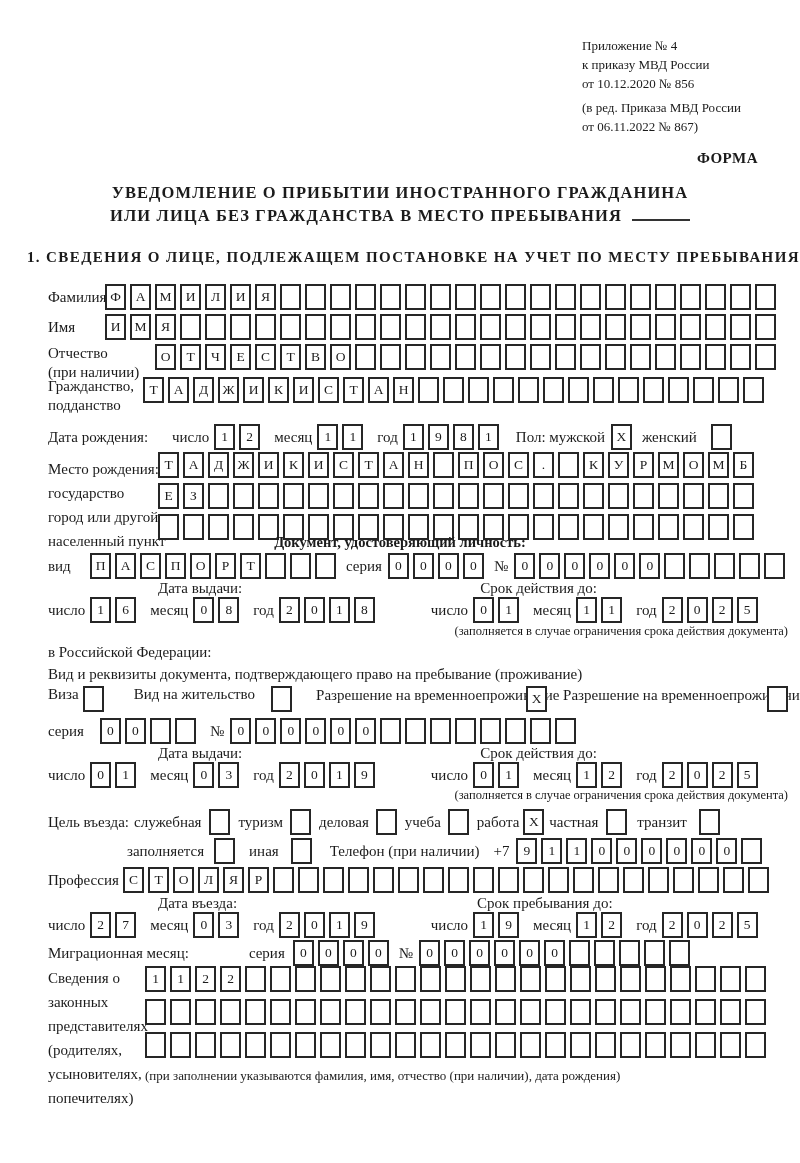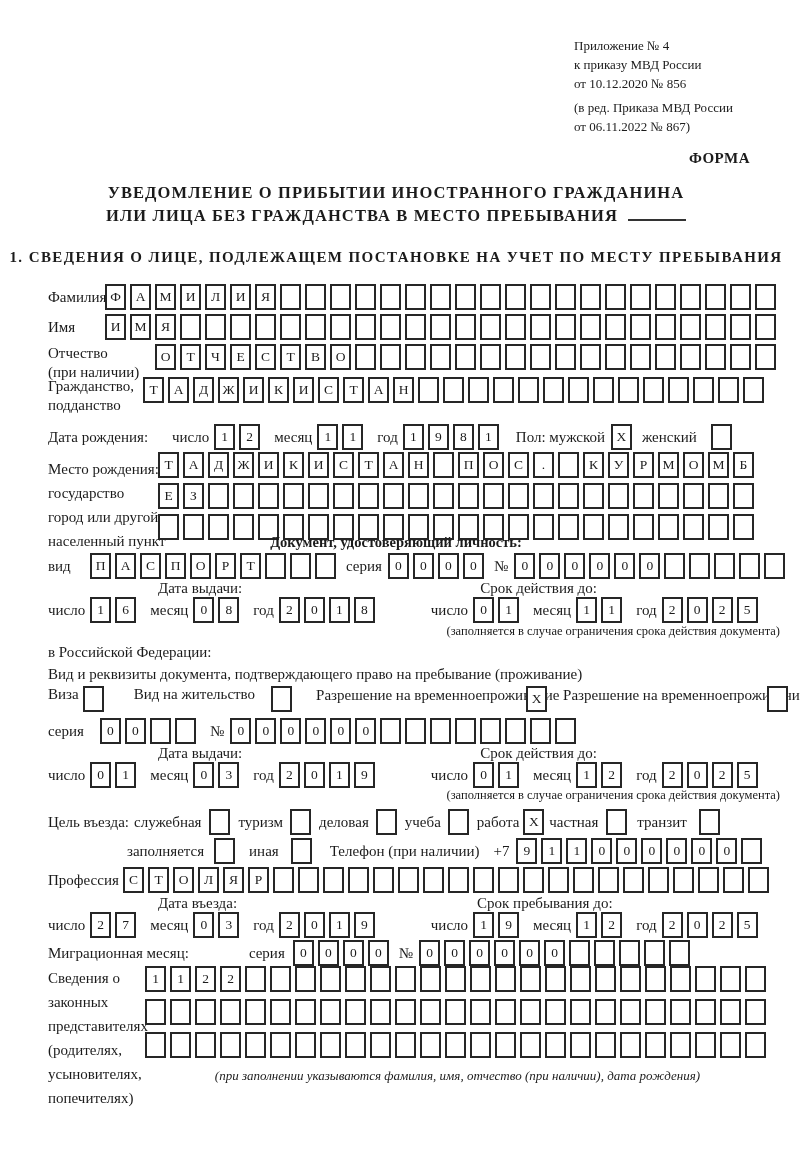--- a/index.html
+++ b/index.html
@@ -1,43 +1,43 @@
 <!DOCTYPE html>
 <html><head>
 <meta charset="utf-8">
 <style>
   * { box-sizing: border-box; margin: 0; padding: 0; }
   html,body { width: 800px; height: 1163px; background: #ffffff; color: #1b1b1b;
     font-family: "Liberation Serif", "DejaVu Serif", serif; overflow: hidden; }
-  .page { padding: 36px 16px 0 48px; width: 800px; height: 1163px; }
+  .page { padding: 36px 8px 0 48px; width: 800px; height: 1163px; }
   .hdr { width: 188px; margin-left: auto; margin-right: 22px; font-size: 13px; line-height: 19px; }
   .hdr .amend { margin-top: 5px; }
   .forma { text-align: right; padding-right: 34px; font-weight: bold; font-size: 15px; margin-top: 14px; letter-spacing: .5px; }
   .fullbleed { margin-left: -48px; margin-right: -8px; }
   .title { text-align: center; font-weight: bold; font-size: 16.5px; letter-spacing: 1.1px; margin-top: 14px; line-height: 23px; }
   .blank { display: inline-block; width: 58px; border-bottom: 2.5px solid #333; height: 14px; margin-left: 10px; }
-  .sect { text-align: center; font-weight: bold; font-size: 15px; letter-spacing: 1.4px; margin-top: 20px; line-height: 20px; }
+  .sect { text-align: right; font-weight: bold; font-size: 15px; letter-spacing: 1.4px; margin-top: 20px; line-height: 20px; }
   .line { display: flex; align-items: center; white-space: nowrap; }
   .line.top { align-items: flex-start; }
   .lbl { font-size: 15px; flex: 0 0 auto; }
   .sm { font-size: 12.5px; }
   .lblcol { display: flex; flex-direction: column; flex: 0 0 auto; font-size: 15px; }
   .lblcol span { display: block; }
   .lh19 { line-height: 19px; }
   .lh24 { line-height: 24px; }
   .cells { display: flex; flex: 0 0 auto; }
   .cellcol { display: flex; flex-direction: column; flex: 0 0 auto; }
   .cell { flex: 0 0 auto; width: 21px; height: 26px; border: 2px solid #262626; margin-right: 4px;
     display: inline-flex; align-items: center; justify-content: center; font-size: 13.5px; background: #fff; }
   .check { margin-right: 0; }
   .dgroup { display: inline-flex; align-items: center; }
   .dlbl { font-size: 15px; margin: 0 5px 0 10px; flex: 0 0 auto; }
   .dgroup .dlbl:first-child { margin-left: 0; }
   .mlabel { display: flex; flex-direction: row; text-align: center; font-size: 15px; line-height: 19px; flex: 0 0 auto; }
-  .notectr { text-align: center; font-size: 13px; font-style: italic; }
+  .notectr { text-align: left; font-size: 13px; }
 </style>
 </head>
 <body>
 
 <div class="page">
 
   <div class="hdr">
     <div>Приложение № 4</div>
     <div>к приказу МВД России</div>
     <div>от 10.12.2020 № 856</div>

